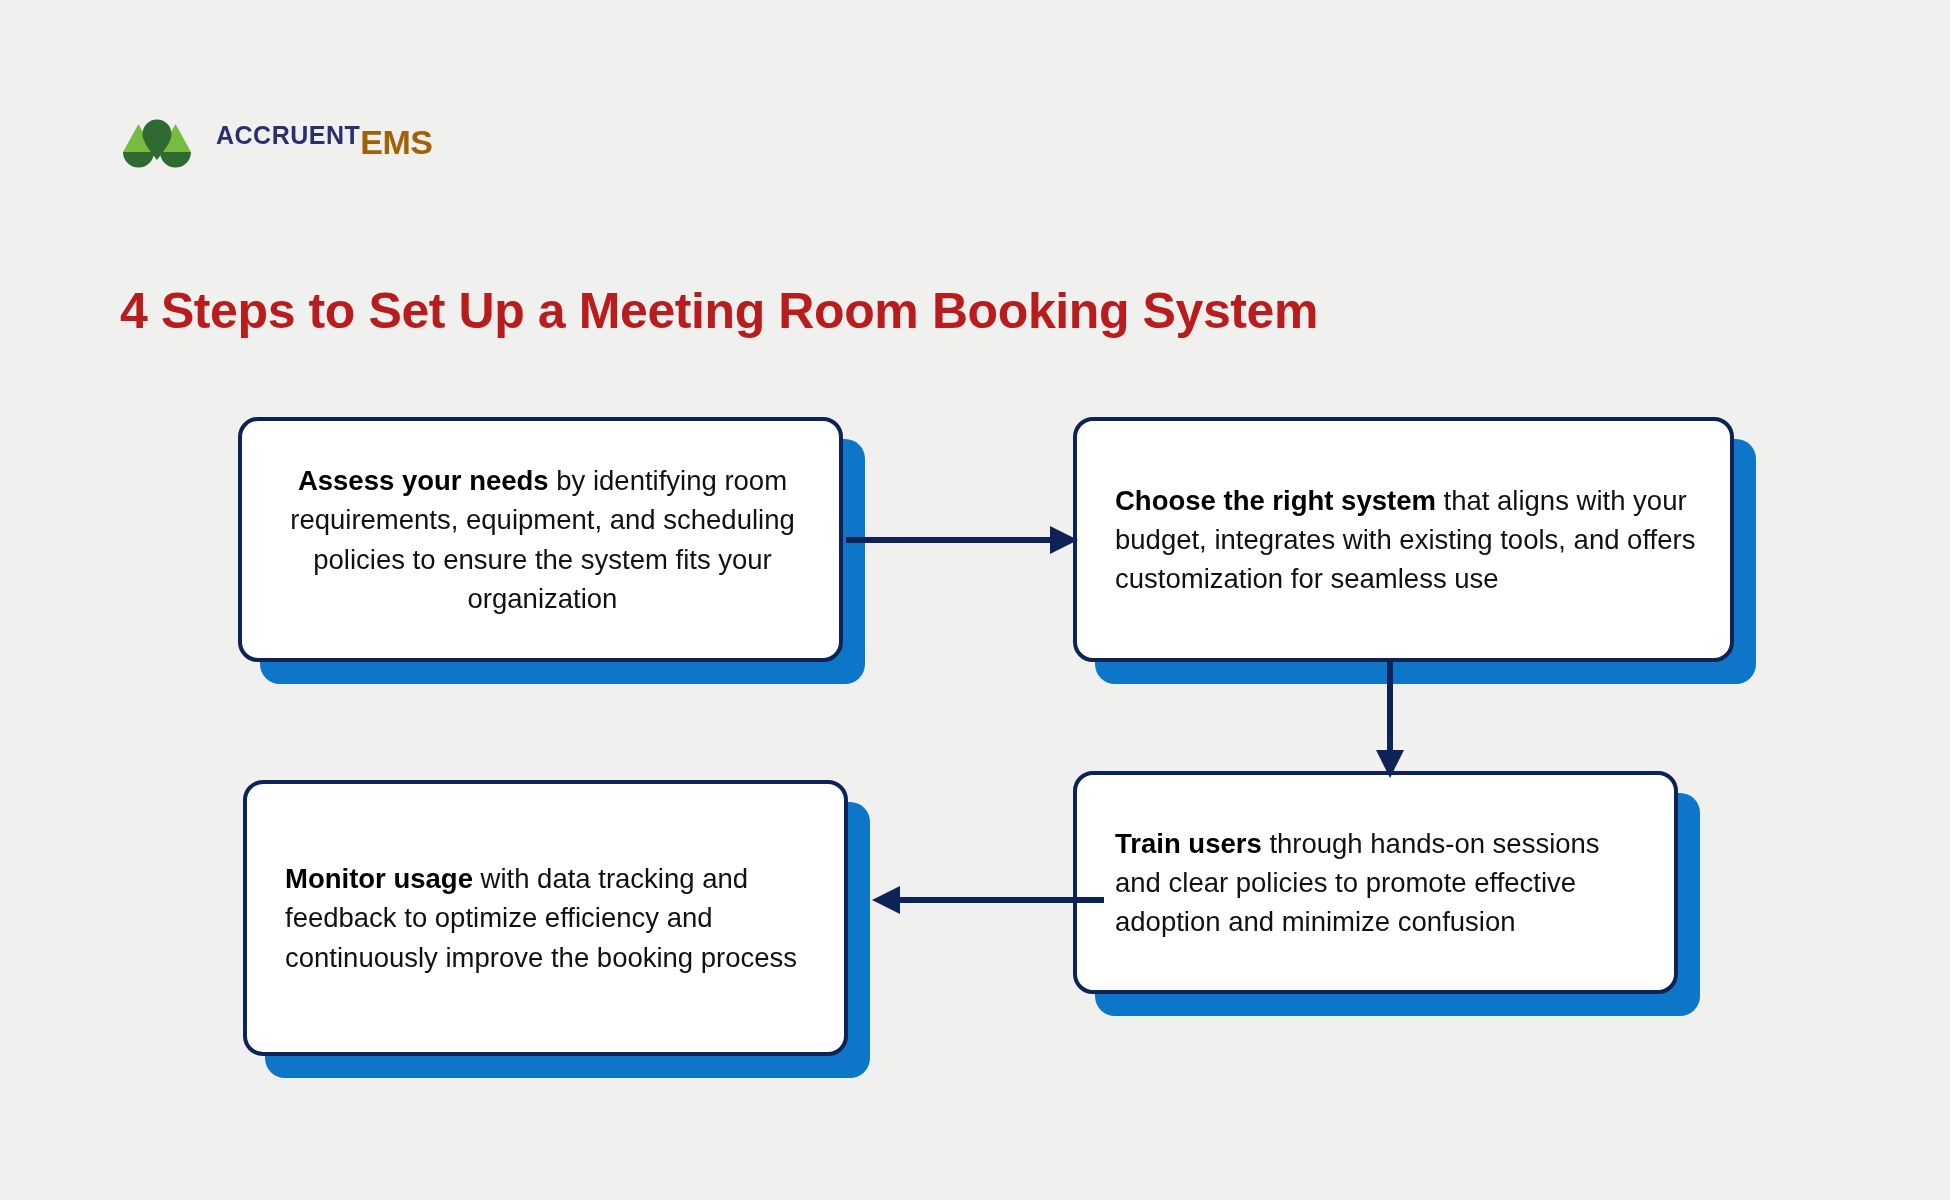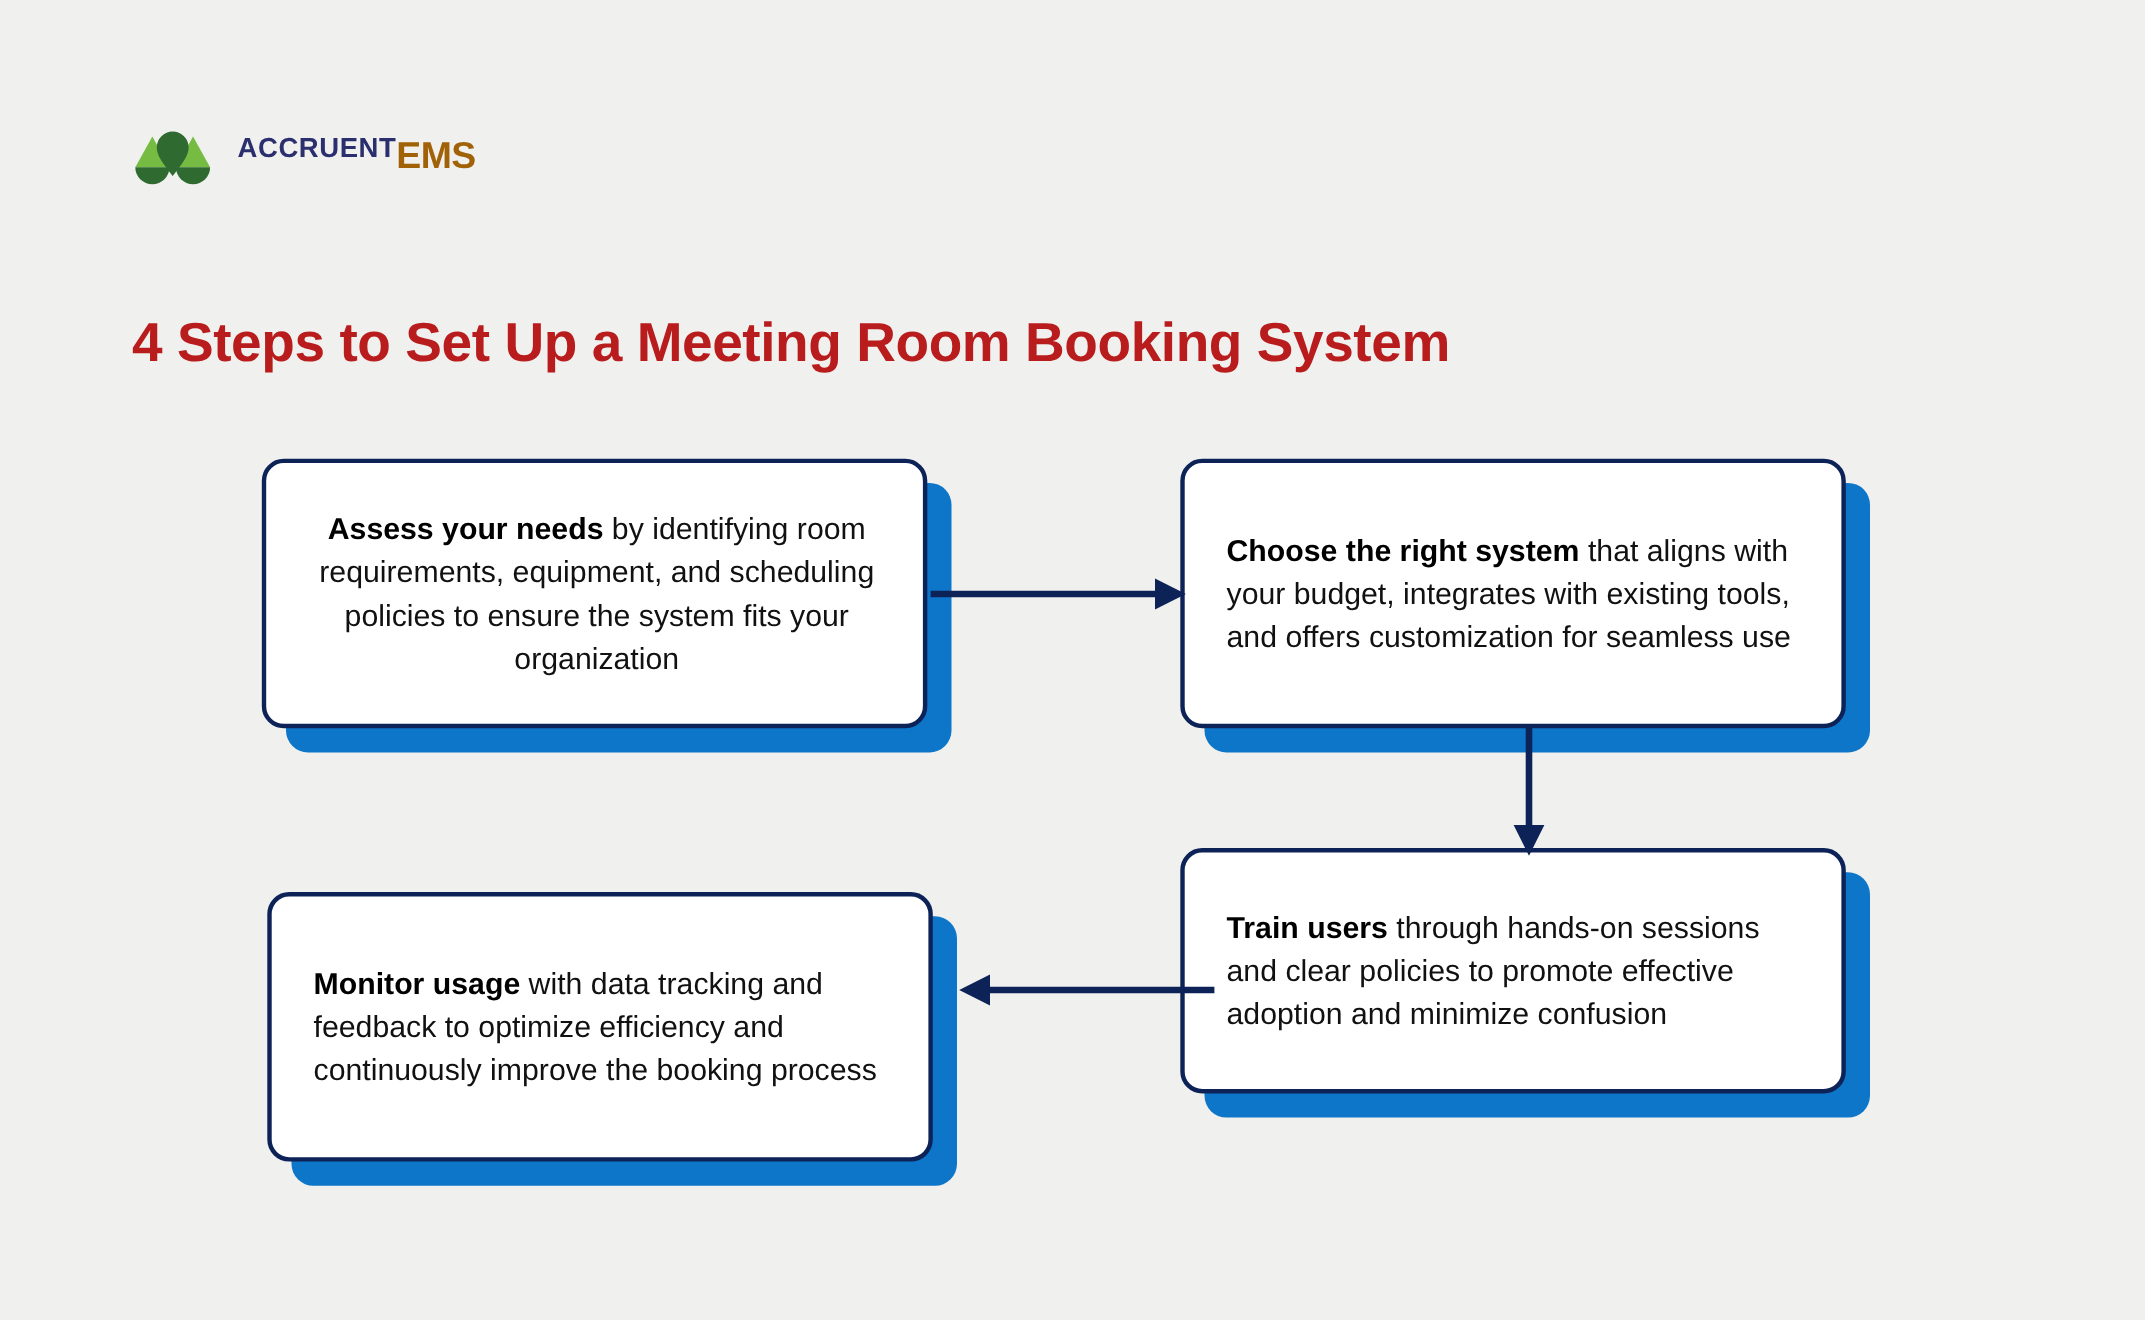--- a/index.html
+++ b/index.html
@@ -100,22 +100,22 @@
     line-height: 1.42;
     color: #111111;
   }
   .card-text b {
     font-weight: bold;
     color: #000000;
   }
 
   
   #card-1 { left: 238px; top: 417px;  width: 605px; height: 245px; text-align: center; }
-  #card-2 { left: 1073px; top: 417px; width: 605px; height: 245px; }
-  #card-3 { left: 243px; top: 811px;  width: 605px; height: 245px; }
+  #card-2 { left: 1073px; top: 417px; width: 661px; height: 245px; }
+  #card-3 { left: 243px; top: 780px;  width: 605px; height: 276px; }
   #card-4 { left: 1073px; top: 771px; width: 605px; height: 223px; }
 
   .connector {
     position: absolute;
     overflow: visible;
   }
   #arrow-1-to-2 { left: 846px; top: 520px; width: 232px; height: 40px; }
   #arrow-2-to-4 { left: 1370px; top: 660px; width: 40px; height: 118px; }
   #arrow-4-to-3 { left: 872px; top: 880px; width: 232px; height: 40px; }
 </style>

